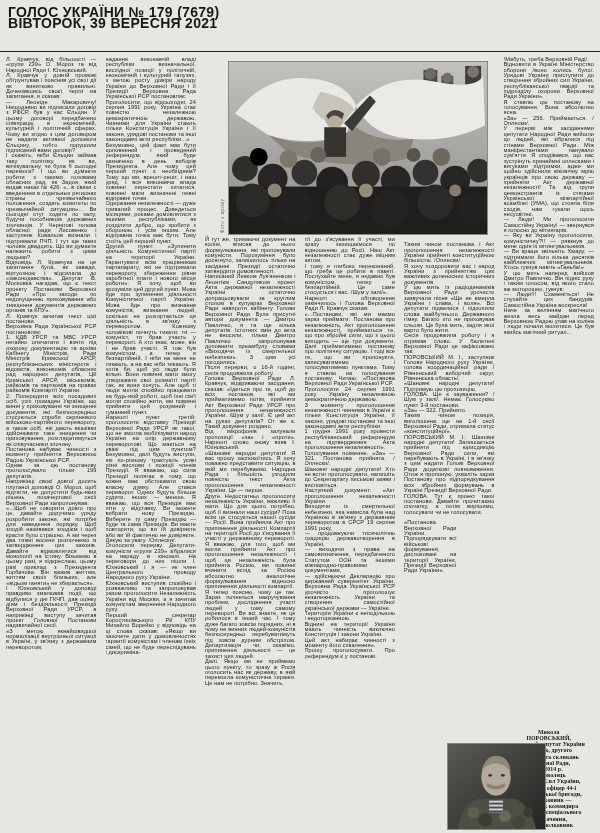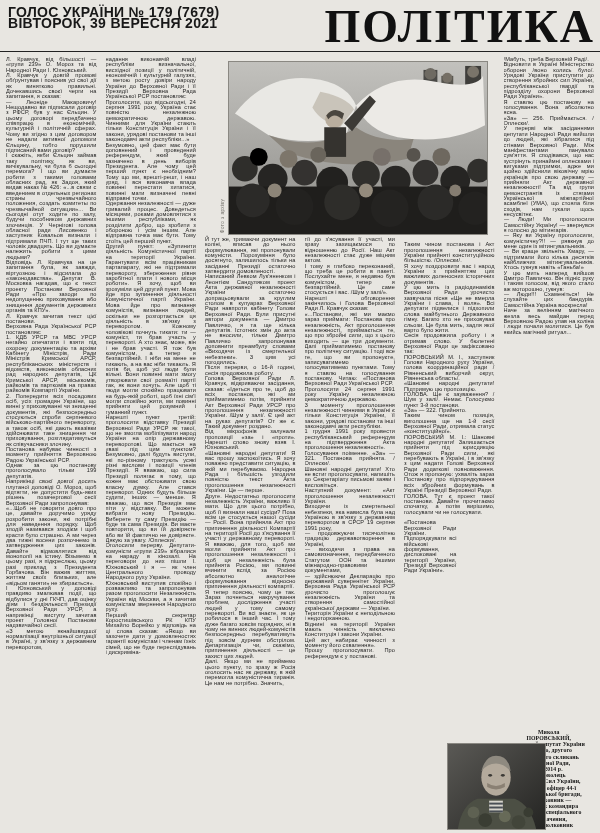--- a/index.html
+++ b/index.html
@@ -55,21 +55,20 @@
 </head>
 <body>
 
 <div class="page">
 
   <div class="masthead">
     <div>ГОЛОС УКРАЇНИ № 179 (7679)</div>
     <div>ВІВТОРОК, 39 ВЕРЕСНЯ 2021</div>
   </div>
 
-  <div class="section-title">ПОЛІТИКА</div>
   <div class="head-rule"></div>
 
   <div class="columns">
     <div class="col">Л. Кравчук, від більшості — «групи 239» О. Мороз та від Народної Ради І. Юхновський.
 Л. Кравчук у довгій промові обґрунтував і пояснив усі свої дії як винятково правильні. Дочекавшись своєї черги на запитання, я сказав:
 — Леоніде Макаровичу! Нещодавно ви підписали договір з РФСР, був у нас Єльцин. У цьому договорі передбачено співпрацю в економічній, культурній і політичній сферах. Чому ви згідно з цим договором не надали активної допомоги Єльцину, тобто порушили підписаний вами договір?
 І скажіть, якби Єльцин займав таку політику, як ви, вичікувальну, чи була б сьогодні перемога? І що ви думаєте робити з такими головами обласних рад, як Задоя, який видав наказ № 426: «...в связи с введением в отдельных регионах страны чрезвычайного положения, создать комитеты по чрезвычайной ситуации»... Ви сьогодні отут ходите по залу, будучи пособником державних злочинців. У Чернігові голова обласної ради Лисовенко і заступник Ковальов визнали і підтримали ПЧП. І тут ще таких чоловік двадцять. Що ви думаєте належить робити з цими людьми?
 Відповідь Л. Кравчука на це запитання була, як завжди, віртуозною і відсилала до «законодавства». Депутат В. Московка нагадав, що є текст проекту Постанови Верховної Ради «Про заходи по недопущенню приховування або знищення документів державних органів та КПУ».
 Л. Кравчук зачитав текст цієї постанови.
 Верховна Рада Української РСР постановляє:

